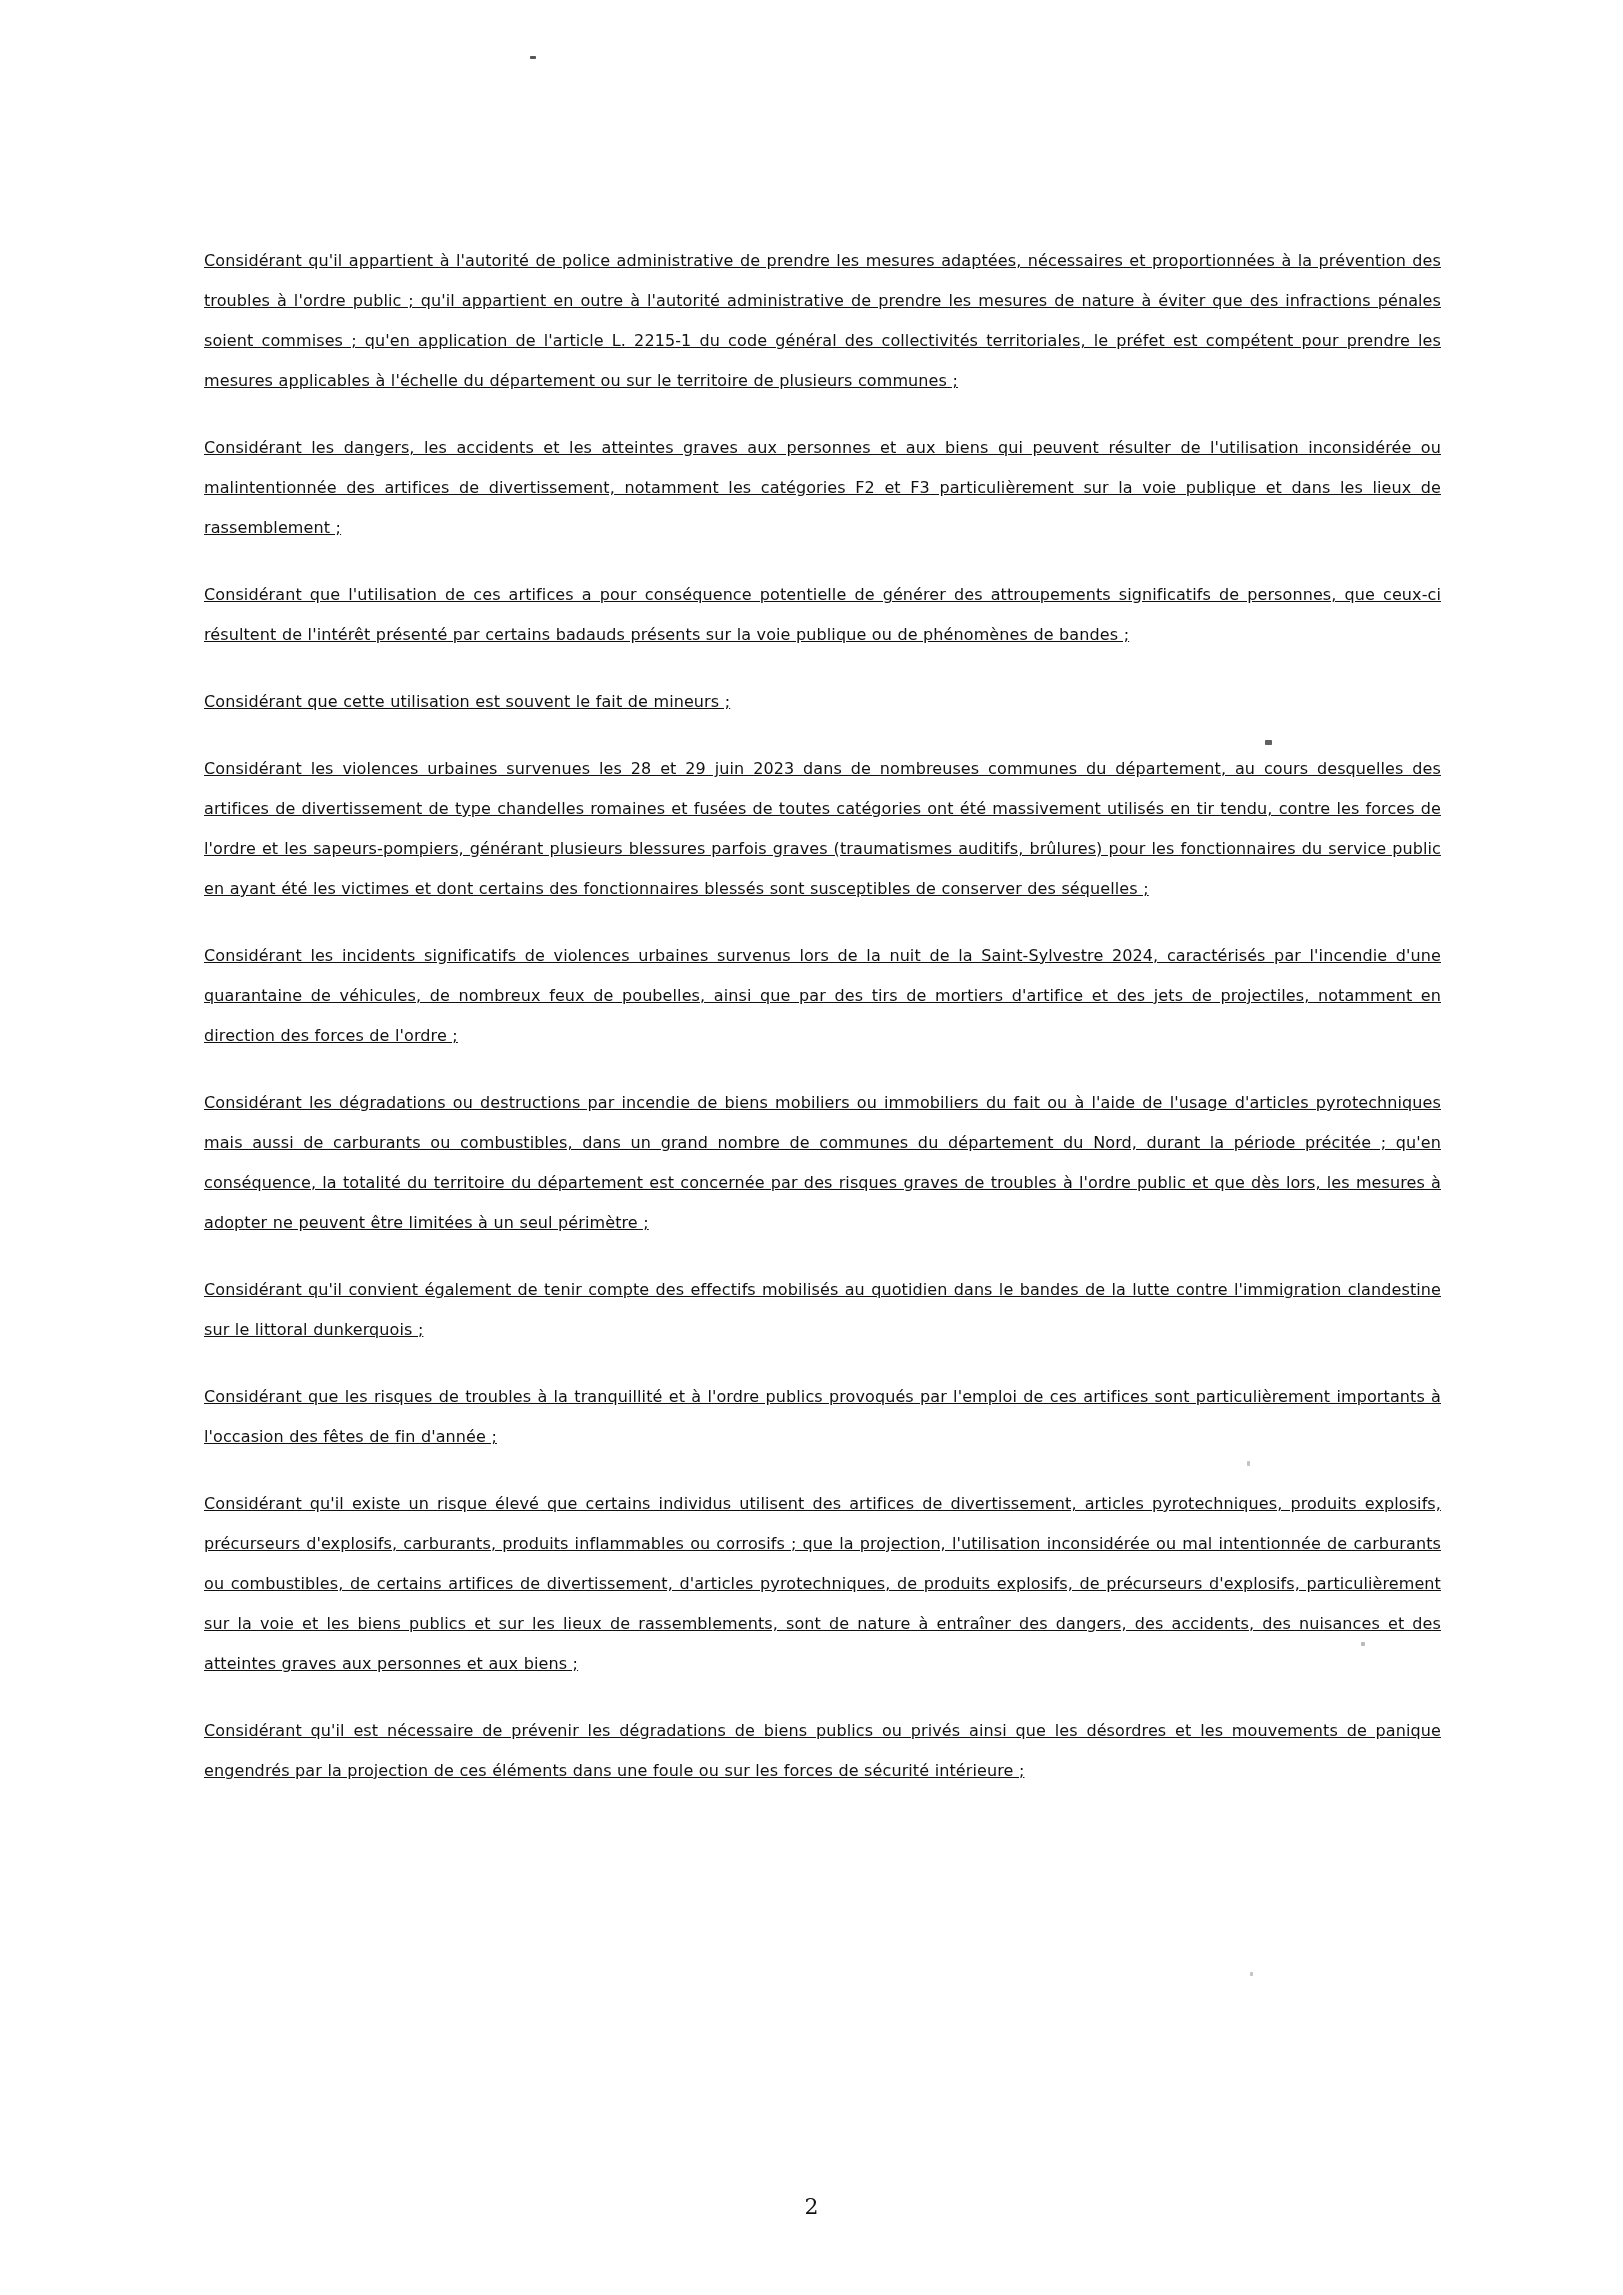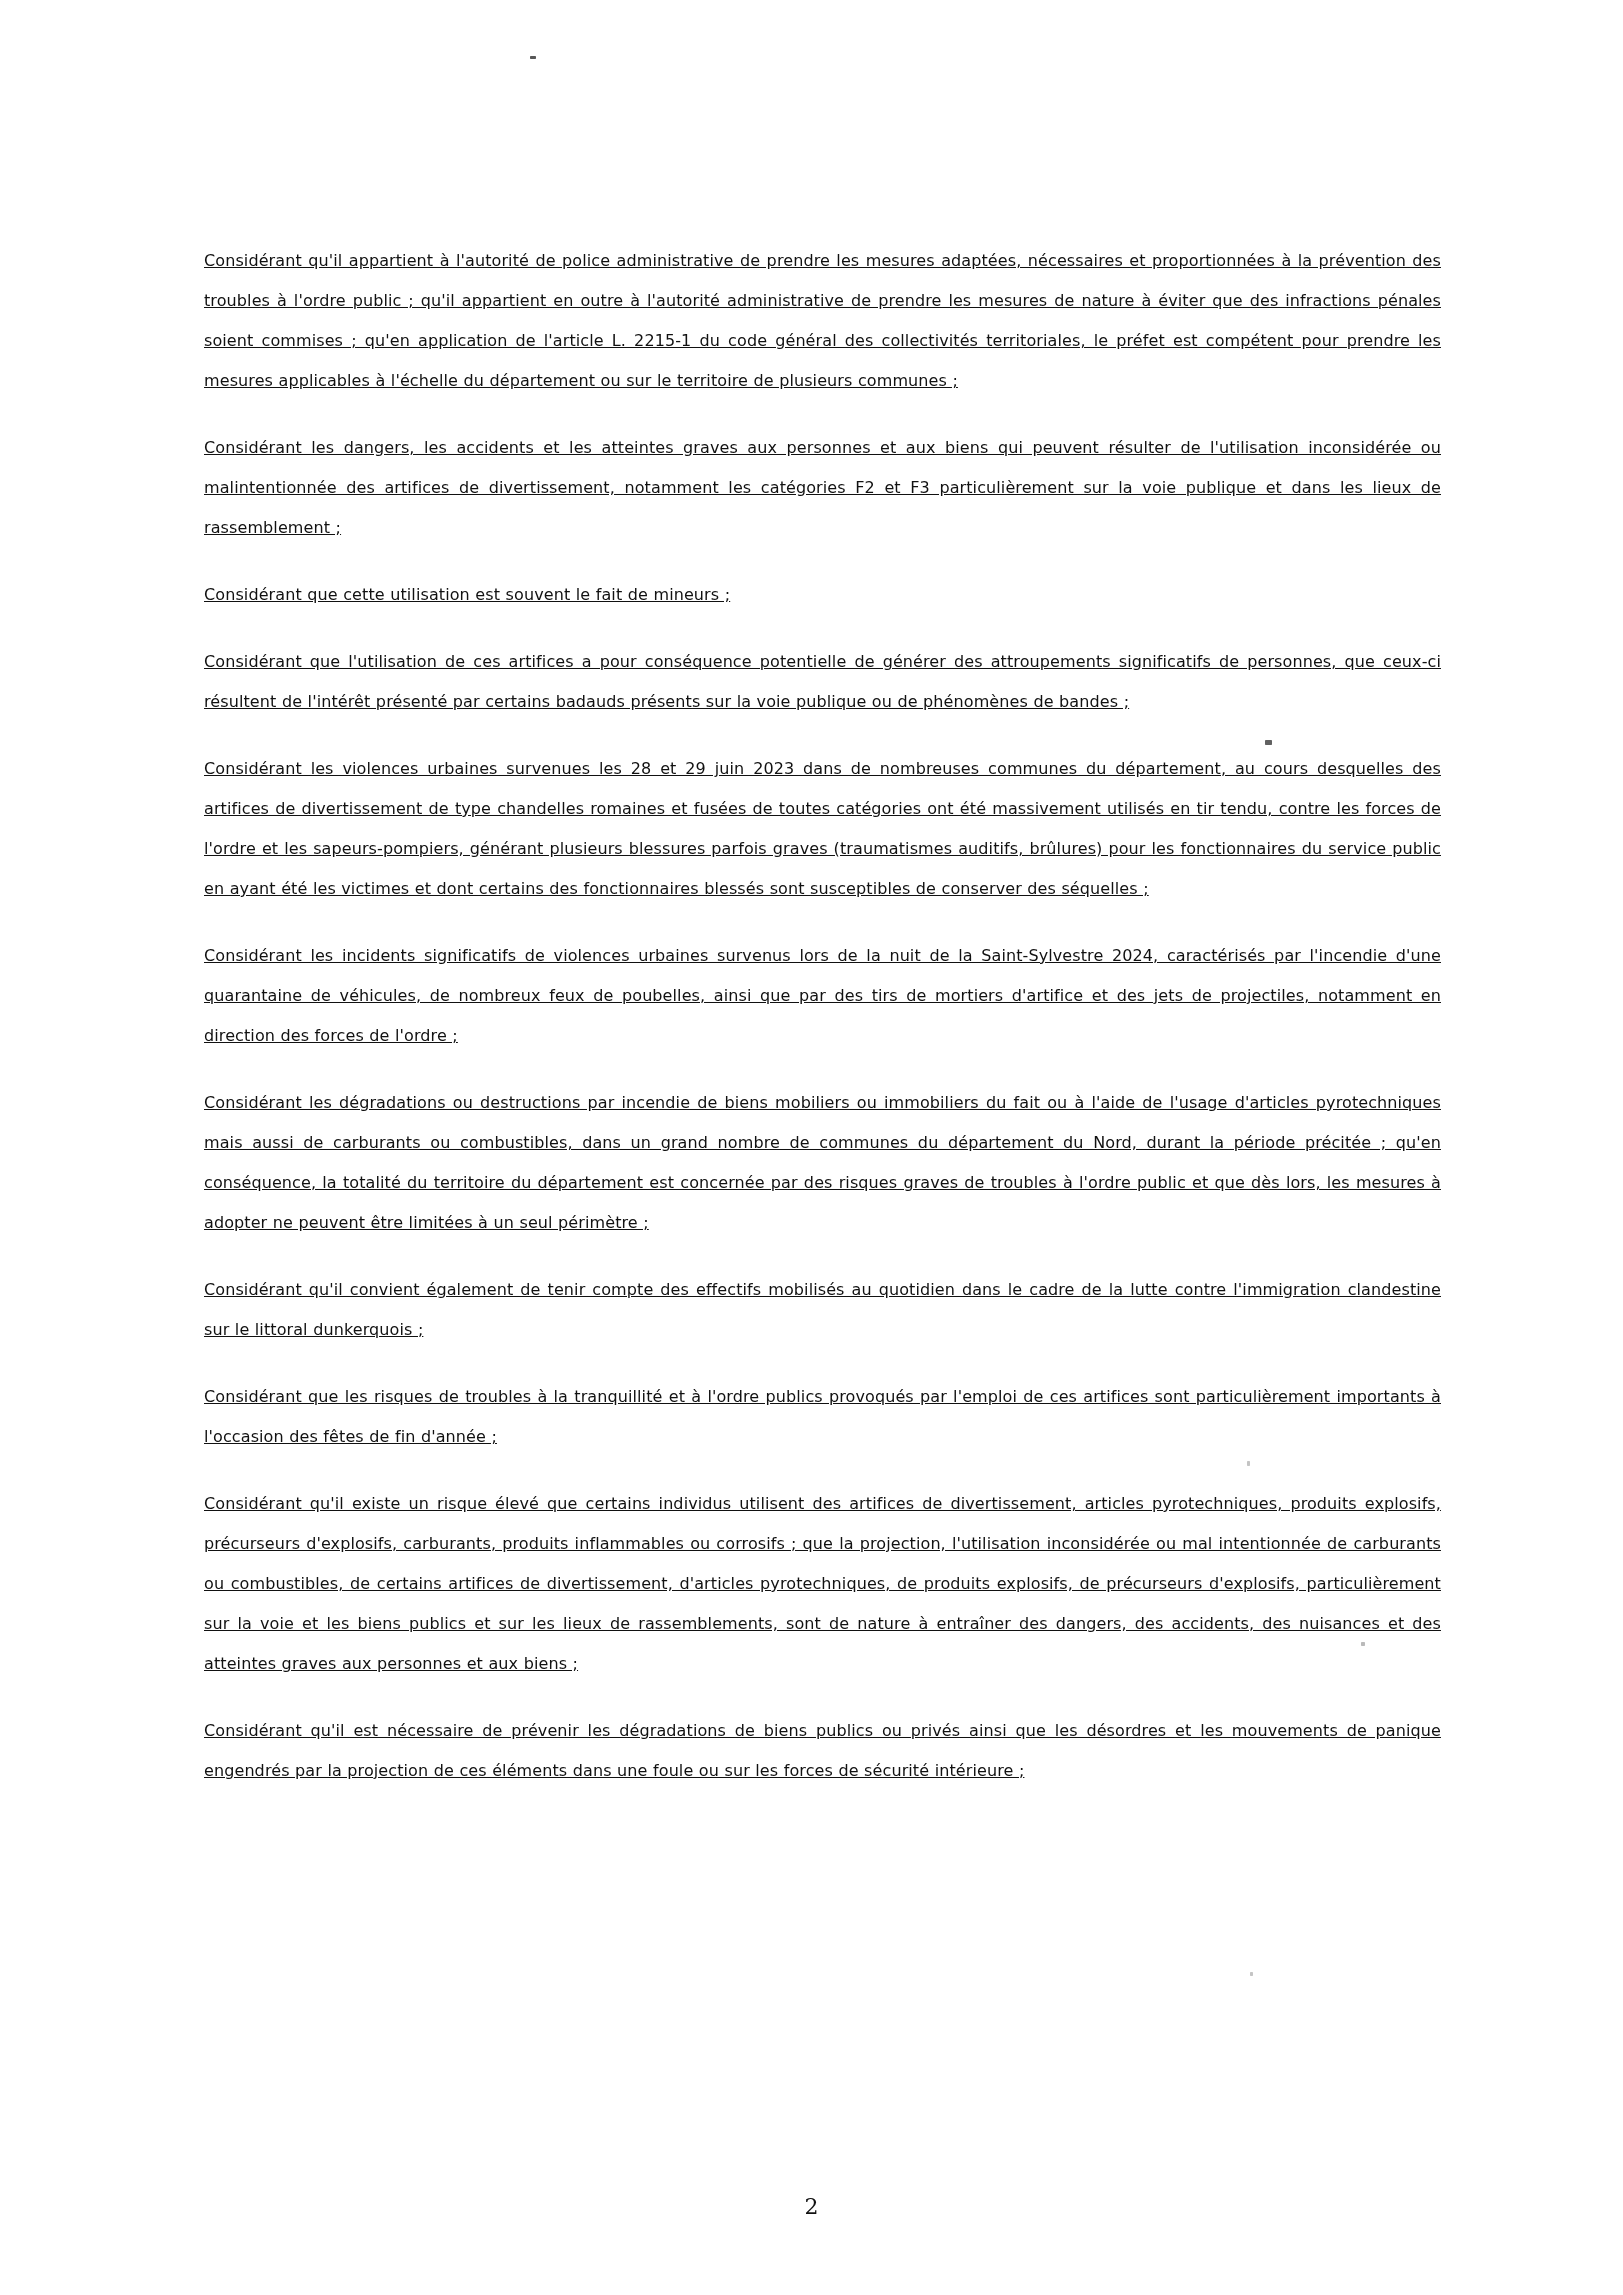--- a/index.html
+++ b/index.html
@@ -77,26 +77,26 @@
 
   <span class="speck speck-top"></span>
   <span class="speck speck-mid"></span>
   <span class="speck speck-low"></span>
   <span class="speck speck-low2"></span>
   <span class="speck speck-low3"></span>
 
   <div class="content">
     <p class="para">Considérant qu'il appartient à l'autorité de police administrative de prendre les mesures adaptées, nécessaires et proportionnées à la prévention des troubles à l'ordre public ; qu'il appartient en outre à l'autorité administrative de prendre les mesures de nature à éviter que des infractions pénales soient commises ; qu'en application de l'article L. 2215-1 du code général des collectivités territoriales, le préfet est compétent pour prendre les mesures applicables à l'échelle du département ou sur le territoire de plusieurs communes ;</p>
     <p class="para">Considérant les dangers, les accidents et les atteintes graves aux personnes et aux biens qui peuvent résulter de l'utilisation inconsidérée ou malintentionnée des artifices de divertissement, notamment les catégories F2 et F3 particulièrement sur la voie publique et dans les lieux de rassemblement ;</p>
+    <p class="para">Considérant que l'utilisation de ces artifices a pour conséquence potentielle de générer des attroupements significatifs de personnes, que ceux-ci résultent de l'intérêt présenté par certains badauds présents sur la voie publique ou de phénomènes de bandes ;</p>
     <p class="para">Considérant que cette utilisation est souvent le fait de mineurs ;</p>
-    <p class="para">Considérant que l'utilisation de ces artifices a pour conséquence potentielle de générer des attroupements significatifs de personnes, que ceux-ci résultent de l'intérêt présenté par certains badauds présents sur la voie publique ou de phénomènes de bandes ;</p>
     <p class="para">Considérant les violences urbaines survenues les 28 et 29 juin 2023 dans de nombreuses communes du département, au cours desquelles des artifices de divertissement de type chandelles romaines et fusées de toutes catégories ont été massivement utilisés en tir tendu, contre les forces de l'ordre et les sapeurs-pompiers, générant plusieurs blessures parfois graves (traumatismes auditifs, brûlures) pour les fonctionnaires du service public en ayant été les victimes et dont certains des fonctionnaires blessés sont susceptibles de conserver des séquelles ;</p>
     <p class="para">Considérant les incidents significatifs de violences urbaines survenus lors de la nuit de la Saint-Sylvestre 2024, caractérisés par l'incendie d'une quarantaine de véhicules, de nombreux feux de poubelles, ainsi que par des tirs de mortiers d'artifice et des jets de projectiles, notamment en direction des forces de l'ordre ;</p>
     <p class="para">Considérant les dégradations ou destructions par incendie de biens mobiliers ou immobiliers du fait ou à l'aide de l'usage d'articles pyrotechniques mais aussi de carburants ou combustibles, dans un grand nombre de communes du département du Nord, durant la période précitée ; qu'en conséquence, la totalité du territoire du département est concernée par des risques graves de troubles à l'ordre public et que dès lors, les mesures à adopter ne peuvent être limitées à un seul périmètre ;</p>
-    <p class="para">Considérant qu'il convient également de tenir compte des effectifs mobilisés au quotidien dans le cadre de la lutte contre l'immigration clandestine sur le littoral dunkerquois ;</p>
+    <p class="para">Considérant qu'il convient également de tenir compte des effectifs mobilisés au quotidien dans le bandes de la lutte contre l'immigration clandestine sur le littoral dunkerquois ;</p>
     <p class="para">Considérant que les risques de troubles à la tranquillité et à l'ordre publics provoqués par l'emploi de ces artifices sont particulièrement importants à l'occasion des fêtes de fin d'année ;</p>
     <p class="para">Considérant qu'il existe un risque élevé que certains individus utilisent des artifices de divertissement, articles pyrotechniques, produits explosifs, précurseurs d'explosifs, carburants, produits inflammables ou corrosifs ; que la projection, l'utilisation inconsidérée ou mal intentionnée de carburants ou combustibles, de certains artifices de divertissement, d'articles pyrotechniques, de produits explosifs, de précurseurs d'explosifs, particulièrement sur la voie et les biens publics et sur les lieux de rassemblements, sont de nature à entraîner des dangers, des accidents, des nuisances et des atteintes graves aux personnes et aux biens ;</p>
     <p class="para">Considérant qu'il est nécessaire de prévenir les dégradations de biens publics ou privés ainsi que les désordres et les mouvements de panique engendrés par la projection de ces éléments dans une foule ou sur les forces de sécurité intérieure ;</p>
   </div>
 
   <div class="page-number">2</div>
 
 </div>
 
 

